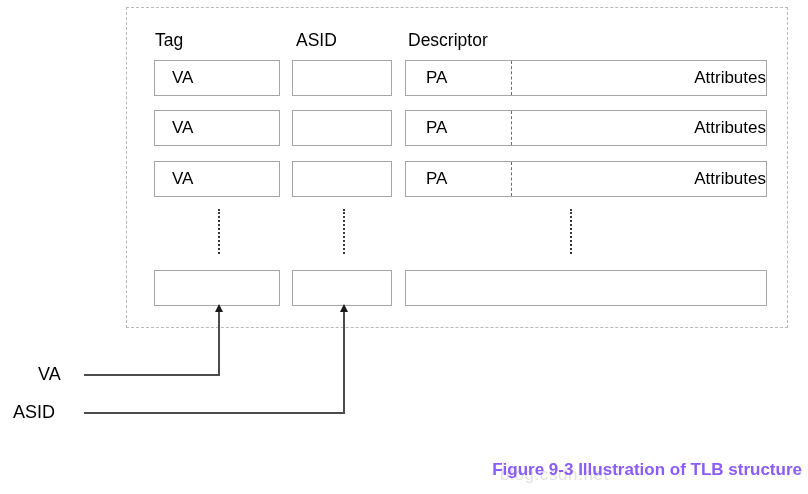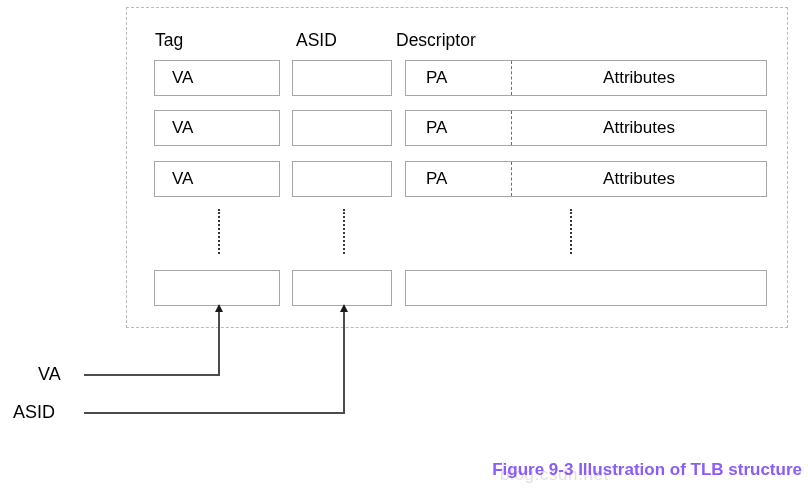--- a/index.html
+++ b/index.html
@@ -39,21 +39,21 @@
   
   .col-header {
     position: absolute;
     font-size: 17.5px;
     line-height: 20px;
     white-space: nowrap;
     color: #000;
   }
   .hdr-tag        { left: 155px; top: 30px; }
   .hdr-asid       { left: 296px; top: 30px; }
-  .hdr-descriptor { left: 396px; top: 30px; }
+  .hdr-descriptor { left: 408px; top: 30px; }
 
   
   .cell {
     position: absolute;
     box-sizing: border-box;
     border: 1px solid #a6a6a6;
     background: #ffffff;
     font-size: 17px;
     line-height: 34px;
     height: 36px;
@@ -88,21 +88,21 @@
     flex: 0 0 106px;
     border-right: 1px dashed #6e6e6e;
     box-sizing: border-box;
     padding-left: 20px;
     font-size: 17px;
     line-height: 34px;
     text-align: left;
   }
   .desc-attrs {
     flex: 1 1 auto;
-    text-align: center;
+    text-align: right;
     font-size: 17px;
     line-height: 34px;
   }
 
   
   .row1 { top: 60px; }
   .row2 { top: 110px; }
   .row3 { top: 161px; }
   .row4 { top: 270px; }
 

